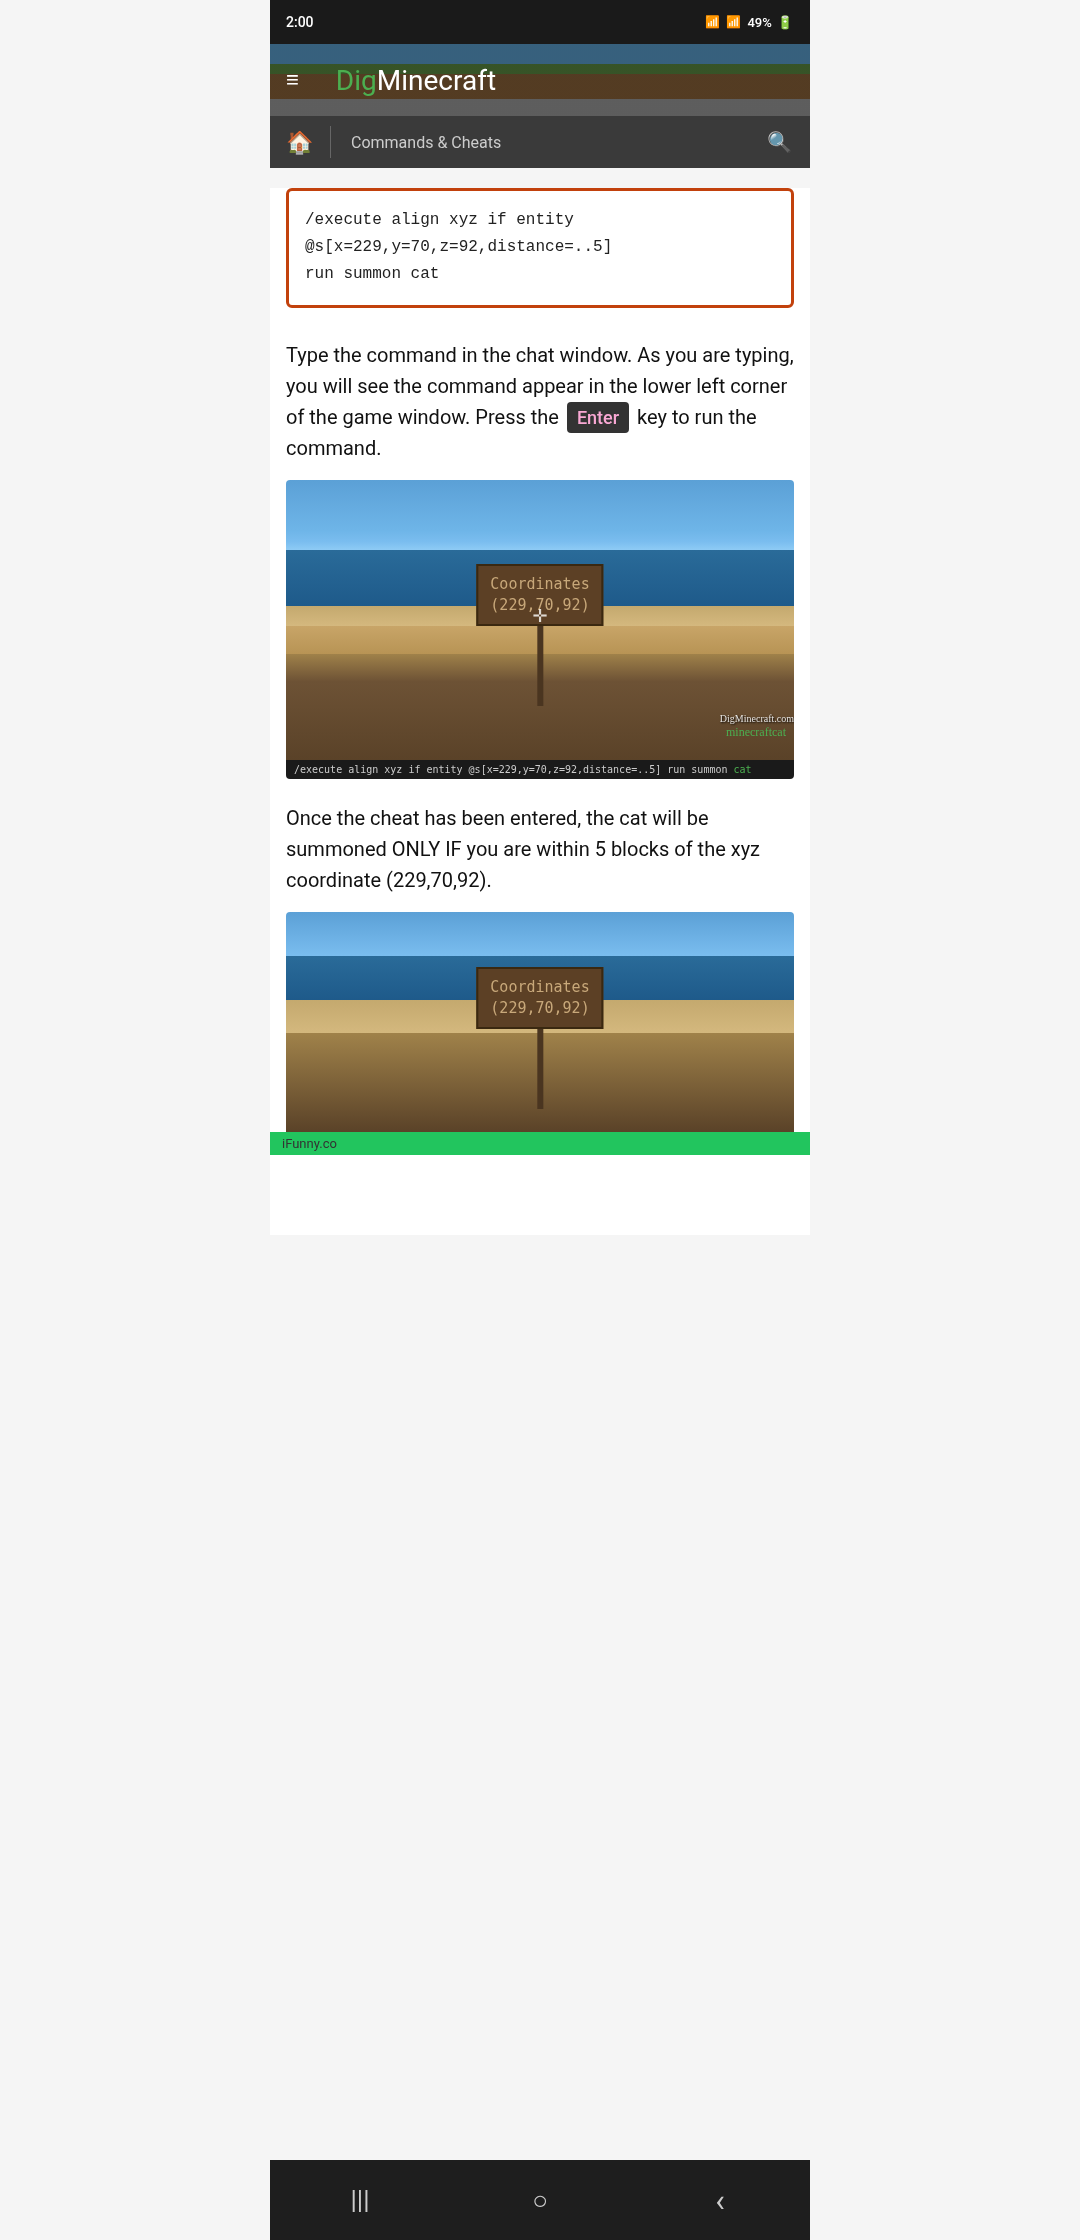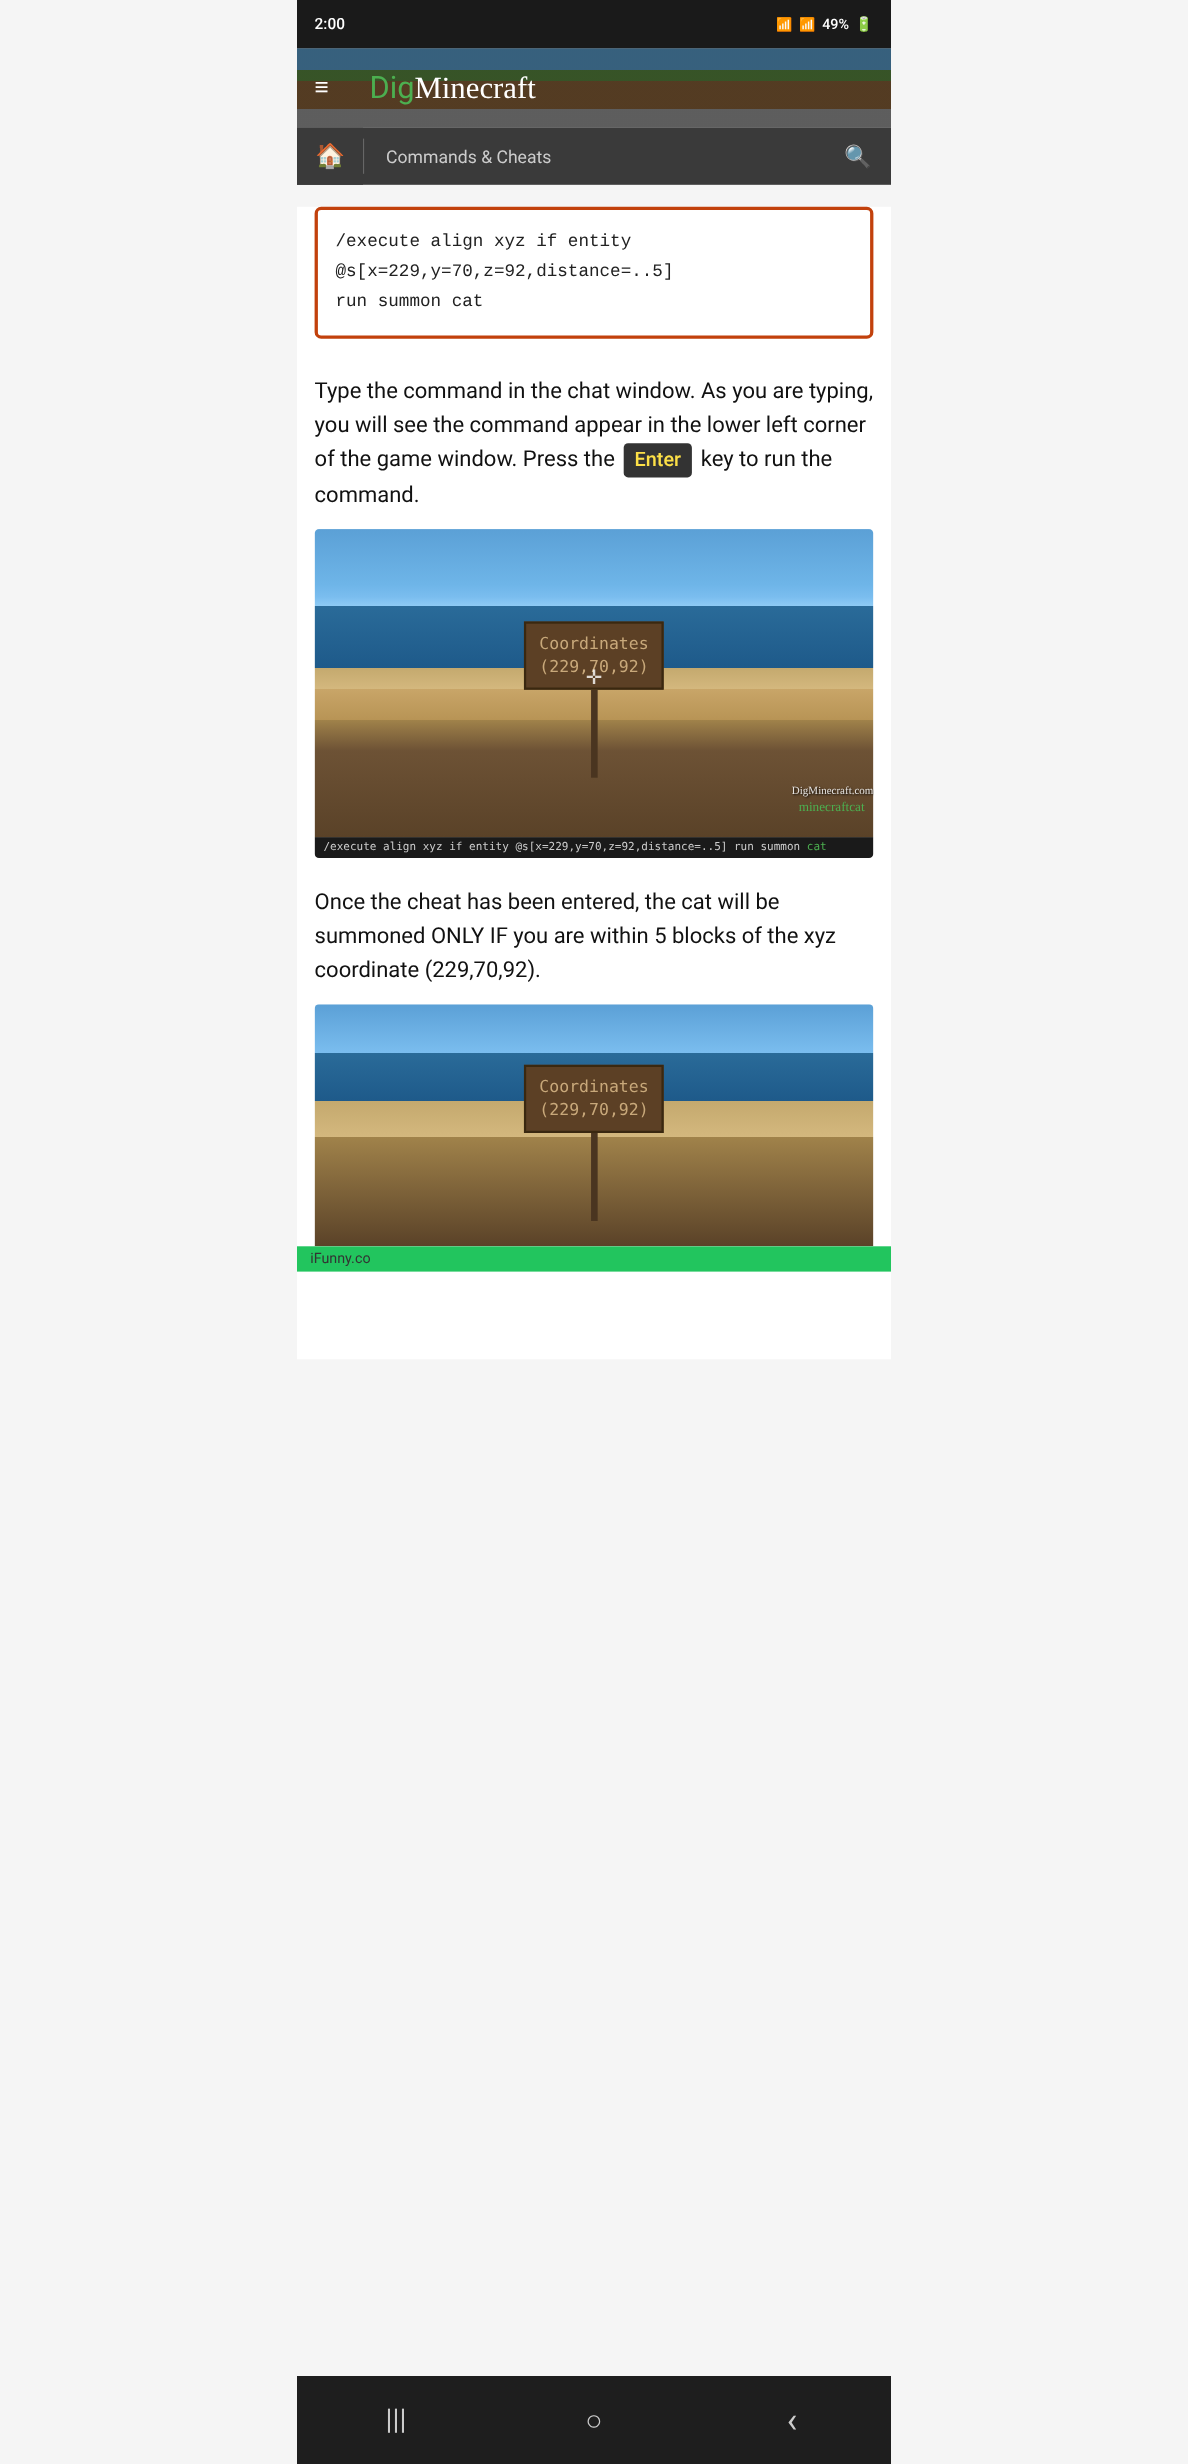--- a/index.html
+++ b/index.html
@@ -57,21 +57,20 @@
       font-weight: 400;
     }
 
     .app-title .dig {
       color: #4caf50;
       margin-left: 21px;
     }
 
     .app-title .minecraft {
       color: #fff;
-      font-family: Liberation Serif, serif;
     }
 
     .app-bar-content {
       position: relative;
       z-index: 1;
       display: flex;
       align-items: center;
       gap: 16px;
       width: 100%;
     }
@@ -150,21 +149,21 @@
     .desc-text {
       font-size: 20px;
       line-height: 1.55;
       color: #111;
       padding: 12px 16px 16px;
     }
 
     .enter-key {
       display: inline-block;
       background: #333;
-      color: #fde047;
+      color: #f9a8d4;
       border-radius: 4px;
       padding: 2px 10px;
       font-size: 18px;
       font-weight: 500;
       margin: 0 3px;
     }
 
     
     .mc-screenshot {
       width: calc(100% - 32px);

